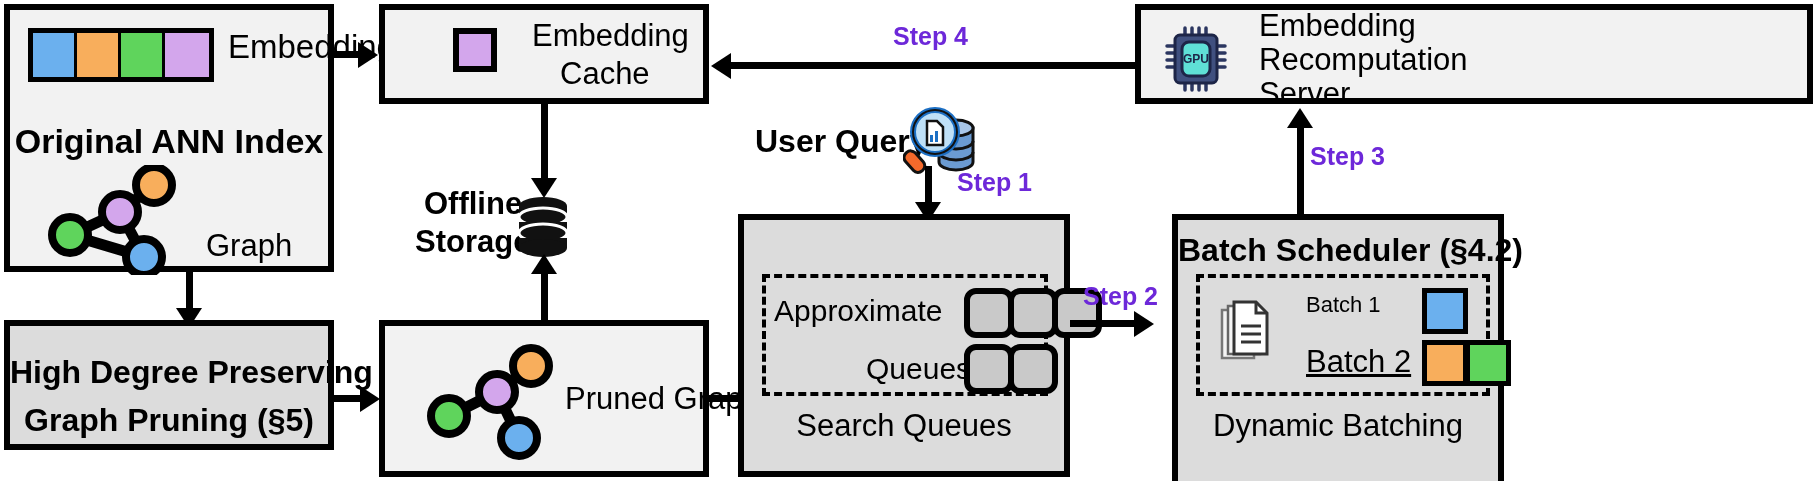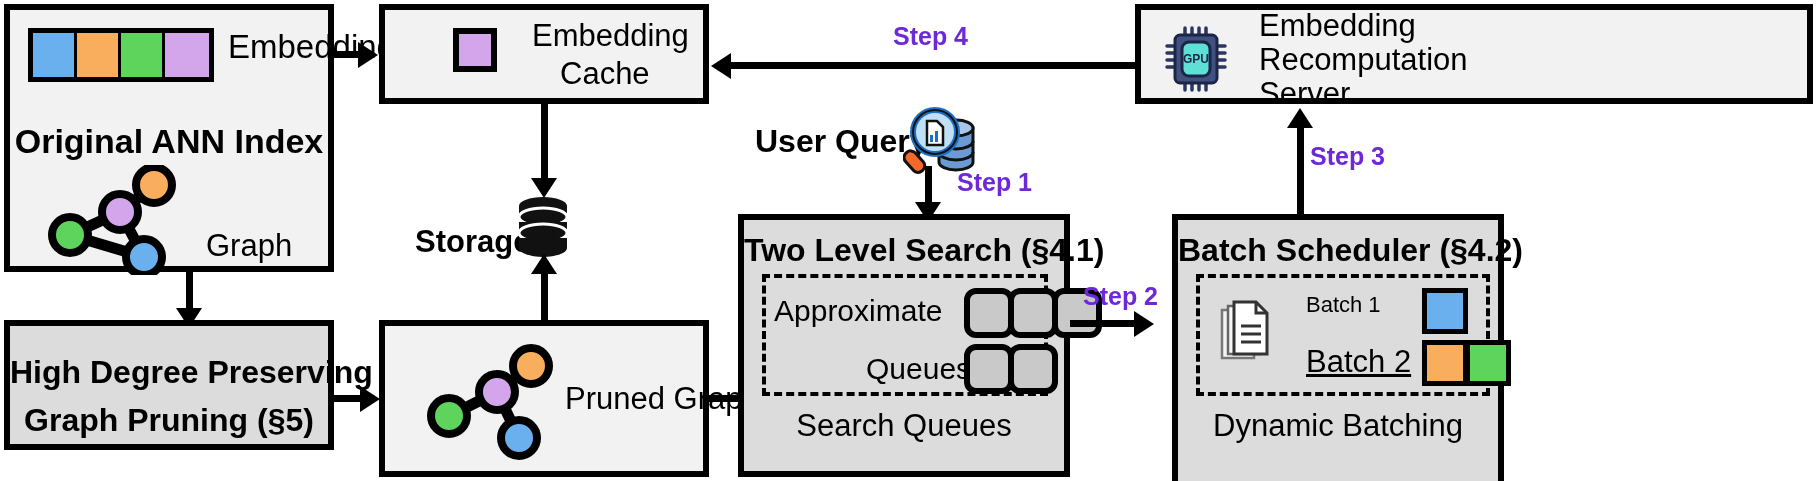--- a/index.html
+++ b/index.html
@@ -172,20 +172,21 @@
 
   <div class="box" style="left:379px; top:4px; width:330px; height:100px;">
     <div class="cache-swatch" style="left:68px; top:18px; background:#D3A6EC;"></div>
     <div class="lbl" style="left:147px; top:8px;">Embedding</div>
     <div class="lbl" style="left:147px; top:46px;margin-left:28px;">Cache</div>
   </div>
 
   <div class="arrow-line-v" style="left:541px; top:104px; height:78px;"></div>
   <div class="arrow-head-d" style="left:531px; top:178px;"></div>
 
+  <div class="lbl" style="left:424px; top:186px; font-weight:bold;">Offline</div>
   <div class="lbl" style="left:415px; top:224px; font-weight:bold;">Storage</div>
 
   <div class="svgwrap" style="left:516px; top:196px;">
     <svg width="54" height="62" viewBox="0 0 54 62">
       <ellipse cx="27" cy="10" rx="24" ry="9" fill="#111"></ellipse>
       <rect x="3" y="10" width="48" height="11" fill="#111"></rect>
       <ellipse cx="27" cy="21" rx="24" ry="9" fill="#111" stroke="#fff" stroke-width="3"></ellipse>
       <rect x="3" y="26" width="48" height="11" fill="#111"></rect>
       <ellipse cx="27" cy="37" rx="24" ry="9" fill="#111" stroke="#fff" stroke-width="3"></ellipse>
       <rect x="3" y="42" width="48" height="10" fill="#111"></rect>
@@ -238,21 +239,20 @@
       <rect x="32" y="27" width="3" height="11" fill="#1C6FC4"></rect>
     </svg>
   </div>
 
   <div class="steplbl" style="left:957px; top:168px;">Step 1</div>
 
   <div class="arrow-line-v" style="left:925px; top:166px; height:40px;"></div>
   <div class="arrow-head-d" style="left:915px; top:202px;"></div>
 
   <div class="box shaded" style="left:738px; top:214px; width:332px; height:263px;">
-    <div class="box-title" style="top:12px; font-size:32px; font-weight:bold;">Two Level Search (§4.1)</div>
 
     <div class="dashed" style="left:18px; top:54px; width:286px; height:122px;">
 
       <div class="lbl" style="left:8px; top:16px; font-size:30px;">Approximate</div>
       <div class="slot" style="left:198px; top:10px; width:50px; height:50px;"></div>
       <div class="slot" style="left:242px; top:10px; width:50px; height:50px;"></div>
       <div class="slot" style="left:286px; top:10px; width:50px; height:50px;"></div>
 
       <div class="lbl" style="left:100px; top:74px; font-size:30px;">Queues</div>
       <div class="slot" style="left:198px; top:66px; width:50px; height:50px;"></div>

